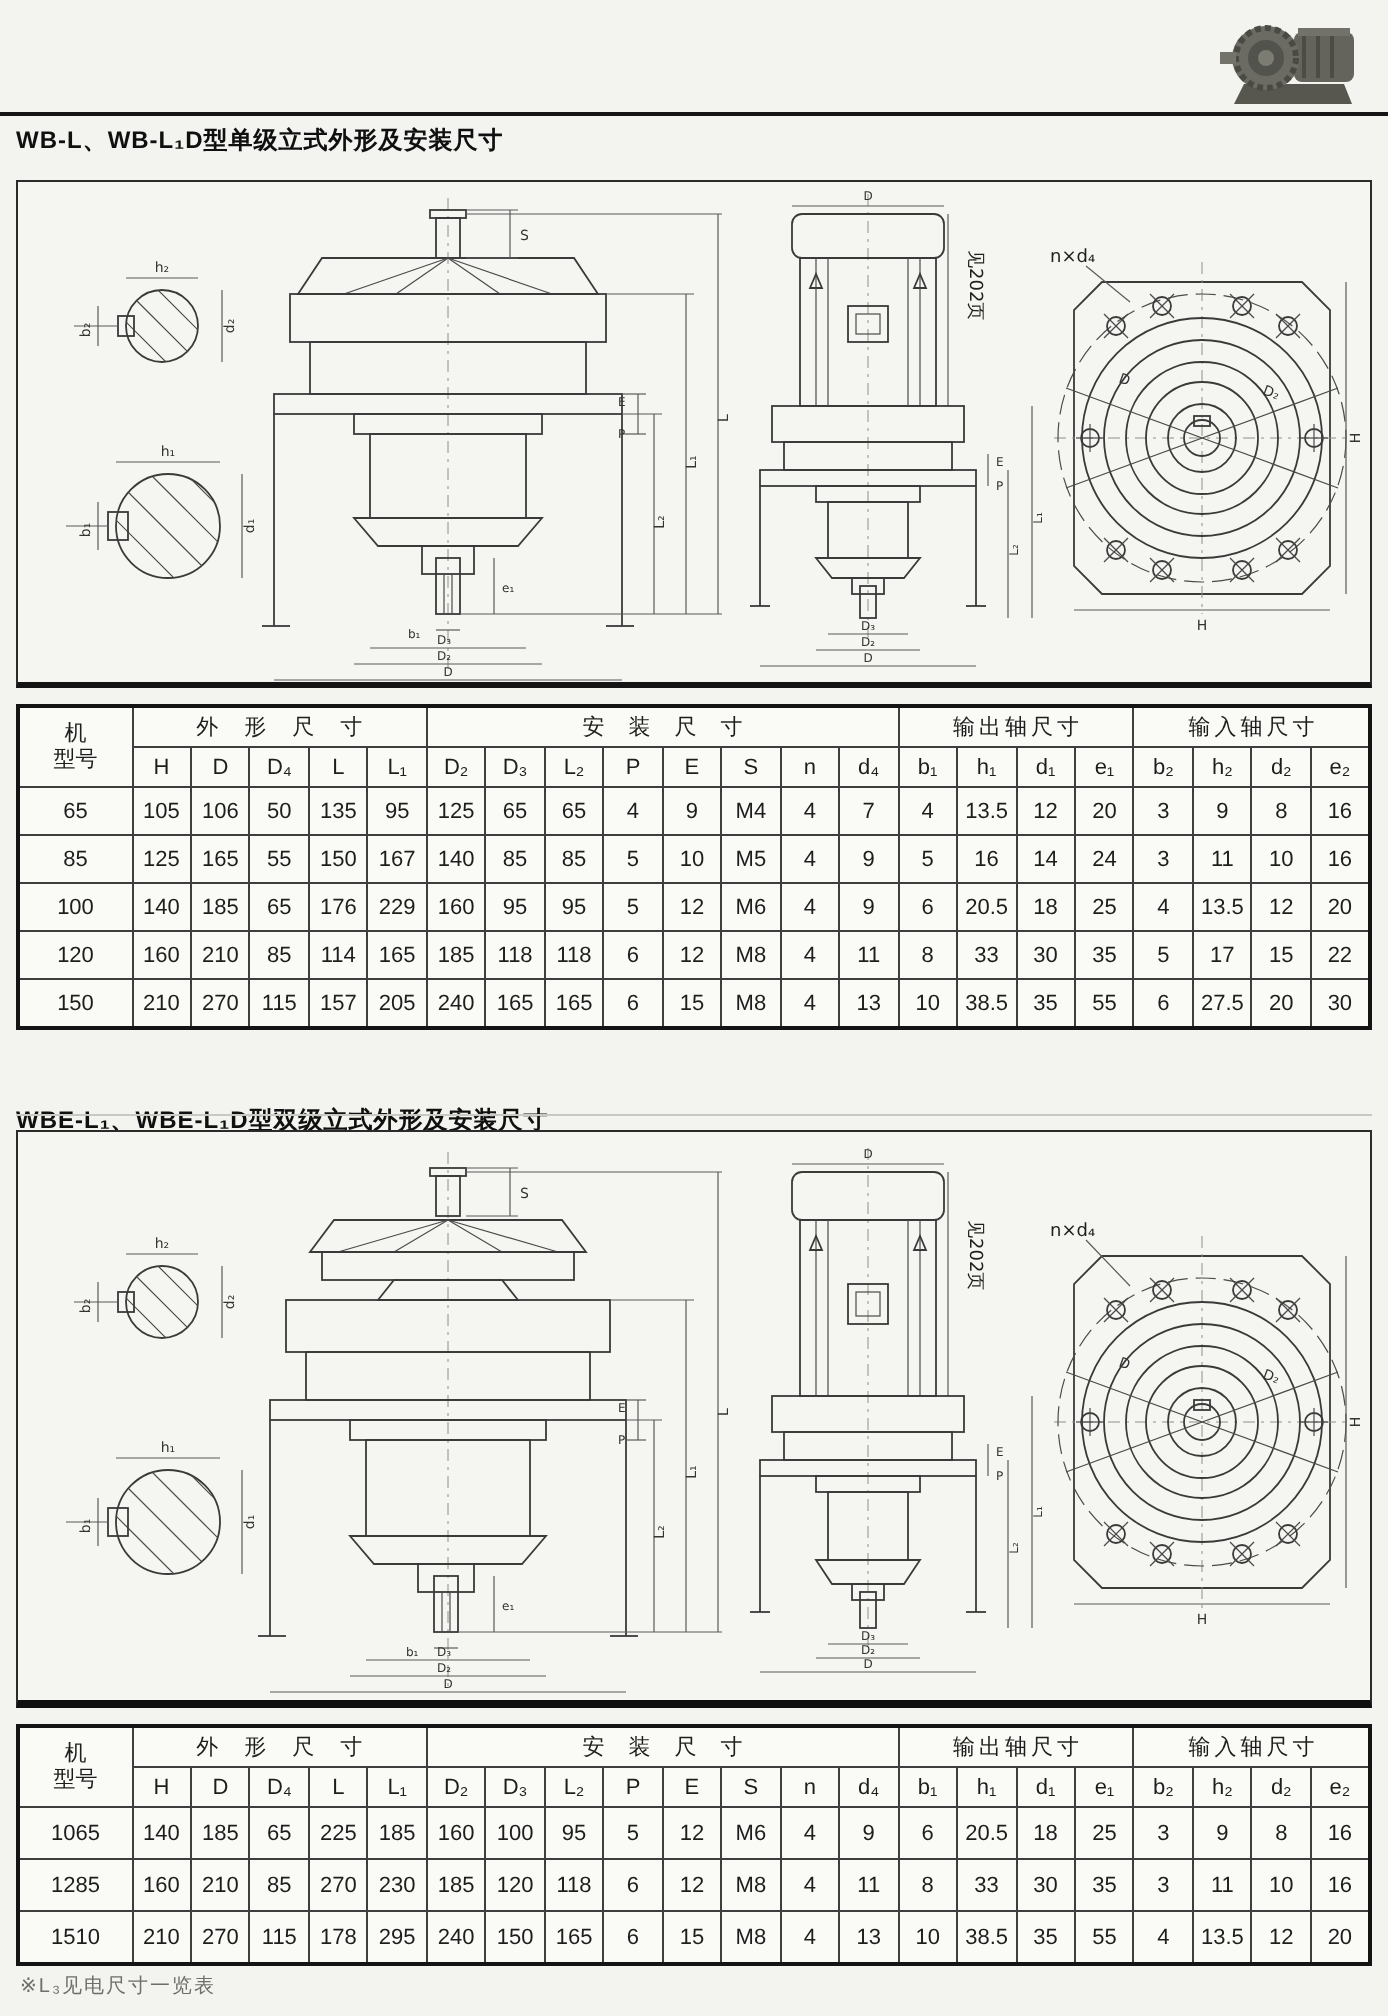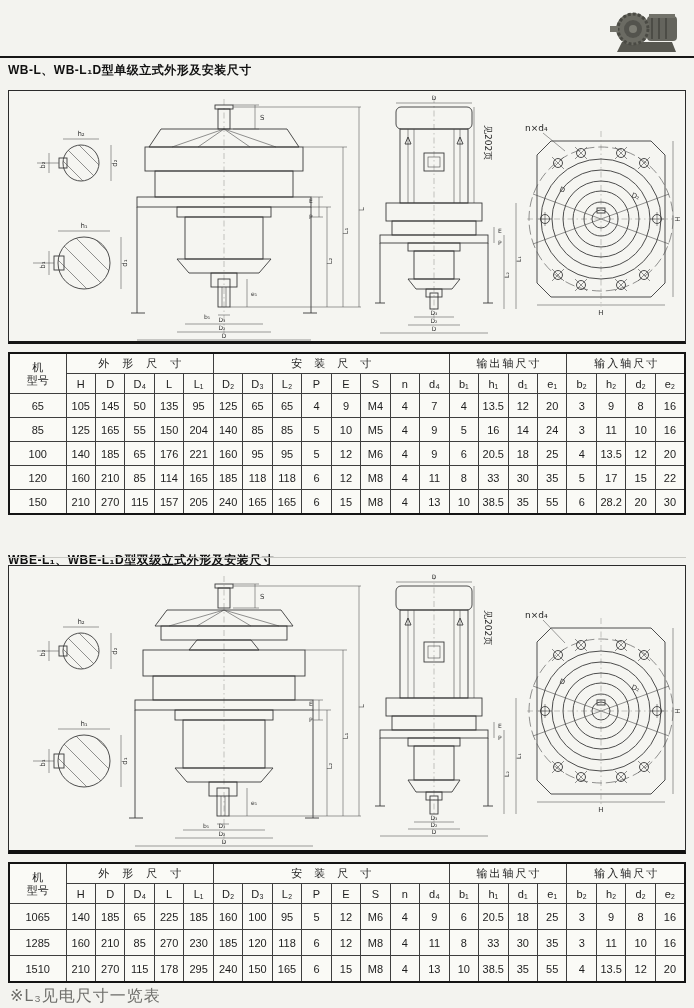--- a/index.html
+++ b/index.html
@@ -17,21 +17,21 @@
   table.spec td{border:1px solid #3e3e3e;text-align:center;padding:0;color:#1d1d1d;overflow:hidden;white-space:nowrap}
   #t1{left:8px;top:352px}
   #t2{left:8px;top:862px}
   thead td{height:19px}
   #t1 tbody td{height:23px}
   #t2 tbody td{height:25px}
   td.model-h{font-weight:normal;line-height:1.15}
   td.grp-wide{letter-spacing:13px;text-indent:13px}
   td.grp-mid{letter-spacing:12px;text-indent:12px}
   td.grp-narrow{letter-spacing:2px;text-indent:2px}
-  #footnote{left:10px;top:986px;font-size:16px;color:#6e6e6a;letter-spacing:1px}
+  #footnote{left:10px;top:986px;font-size:10px;color:#6e6e6a;letter-spacing:1px}
   svg .ln{stroke:#3a3a3a;stroke-width:.9;fill:none}
   svg .thin{stroke:#4a4a4a;stroke-width:.6;fill:none}
   svg .dim{stroke:#5a5a5a;stroke-width:.6;fill:none}
   svg .cl{stroke:#8e8e8a;stroke-width:.5;fill:none;stroke-dasharray:6 3 1.5 3}
   svg text{font-size:7px;fill:#333;font-family:"DejaVu Sans",sans-serif}
   svg text.t6{font-size:6px}
   svg text.t9{font-size:9px;fill:#1e1e1e}
   svg text.mid{text-anchor:middle}
 </style>
 </head>
@@ -292,21 +292,21 @@
         <td>b₂</td>
         <td>h₂</td>
         <td>d₂</td>
         <td>e₂</td>
       </tr>
   </thead>
   <tbody>
       <tr>
         <td>65</td>
         <td>105</td>
-        <td>145</td>
+        <td>106</td>
         <td>50</td>
         <td>135</td>
         <td>95</td>
         <td>125</td>
         <td>65</td>
         <td>65</td>
         <td>4</td>
         <td>9</td>
         <td>M4</td>
         <td>4</td>
@@ -319,21 +319,21 @@
         <td>9</td>
         <td>8</td>
         <td>16</td>
       </tr>
       <tr>
         <td>85</td>
         <td>125</td>
         <td>165</td>
         <td>55</td>
         <td>150</td>
-        <td>204</td>
+        <td>167</td>
         <td>140</td>
         <td>85</td>
         <td>85</td>
         <td>5</td>
         <td>10</td>
         <td>M5</td>
         <td>4</td>
         <td>9</td>
         <td>5</td>
         <td>16</td>
@@ -343,21 +343,21 @@
         <td>11</td>
         <td>10</td>
         <td>16</td>
       </tr>
       <tr>
         <td>100</td>
         <td>140</td>
         <td>185</td>
         <td>65</td>
         <td>176</td>
-        <td>221</td>
+        <td>229</td>
         <td>160</td>
         <td>95</td>
         <td>95</td>
         <td>5</td>
         <td>12</td>
         <td>M6</td>
         <td>4</td>
         <td>9</td>
         <td>6</td>
         <td>20.5</td>
@@ -405,21 +405,21 @@
         <td>6</td>
         <td>15</td>
         <td>M8</td>
         <td>4</td>
         <td>13</td>
         <td>10</td>
         <td>38.5</td>
         <td>35</td>
         <td>55</td>
         <td>6</td>
-        <td>28.2</td>
+        <td>27.5</td>
         <td>20</td>
         <td>30</td>
       </tr>
     </tbody>
 </table>
 
 <h1 class="abs sec-title" id="title2">WBE-L₁、WBE-L₁D型双级立式外形及安装尺寸</h1>
 <div class="abs" id="rule-sub"></div>
 
 <div class="abs draw-box" id="box2">

